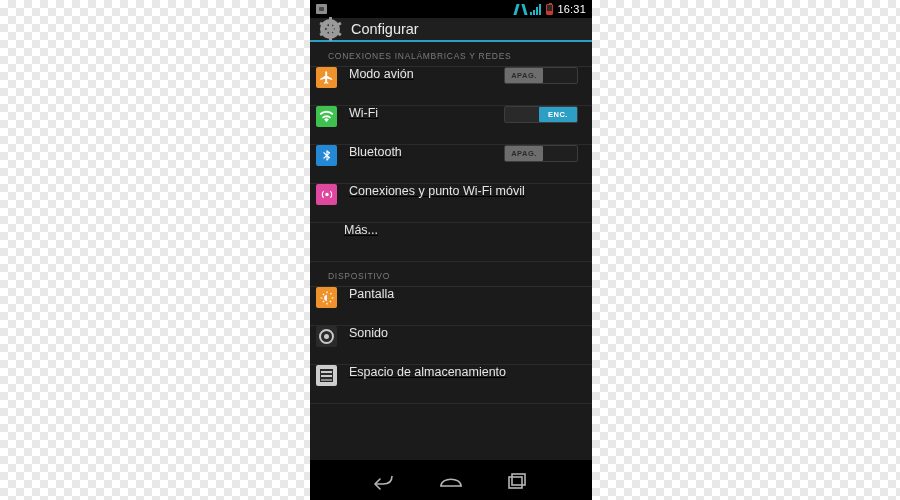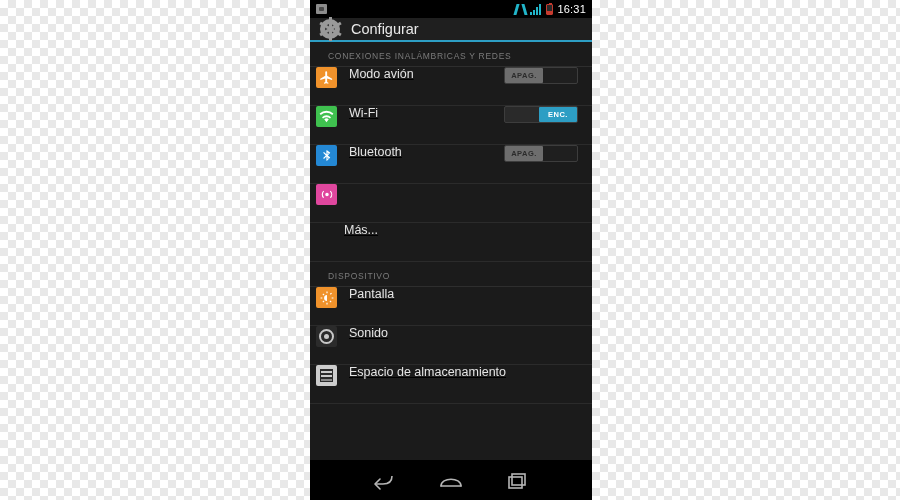--- a/index.html
+++ b/index.html
@@ -298,20 +298,21 @@
             <span class="thumb">APAG.</span>
           </span>
         </div>
 
         <div class="row">
           <span class="ico ic-hot">
             <svg viewBox="0 0 24 24" fill="#ffffff" style="width:14px;height:14px">
                 <path d="M12 8a3 3 0 1 0 0 6 3 3 0 0 0 0-6zm6.4-3.4-1.4 1.4a7 7 0 0 1 0 9.9l1.4 1.4a9 9 0 0 0 0-12.7zM7 6 5.6 4.6a9 9 0 0 0 0 12.7L7 15.9A7 7 0 0 1 7 6z"></path>
               </svg>
           </span>
+          <span class="label">Conexiones y punto Wi-Fi móvil</span>
         </div>
 
 
         <div class="row">
           <span class="label indent">Más...</span>
         </div>
 
         <div class="section-head">DISPOSITIVO</div>
 
         <div class="row">

